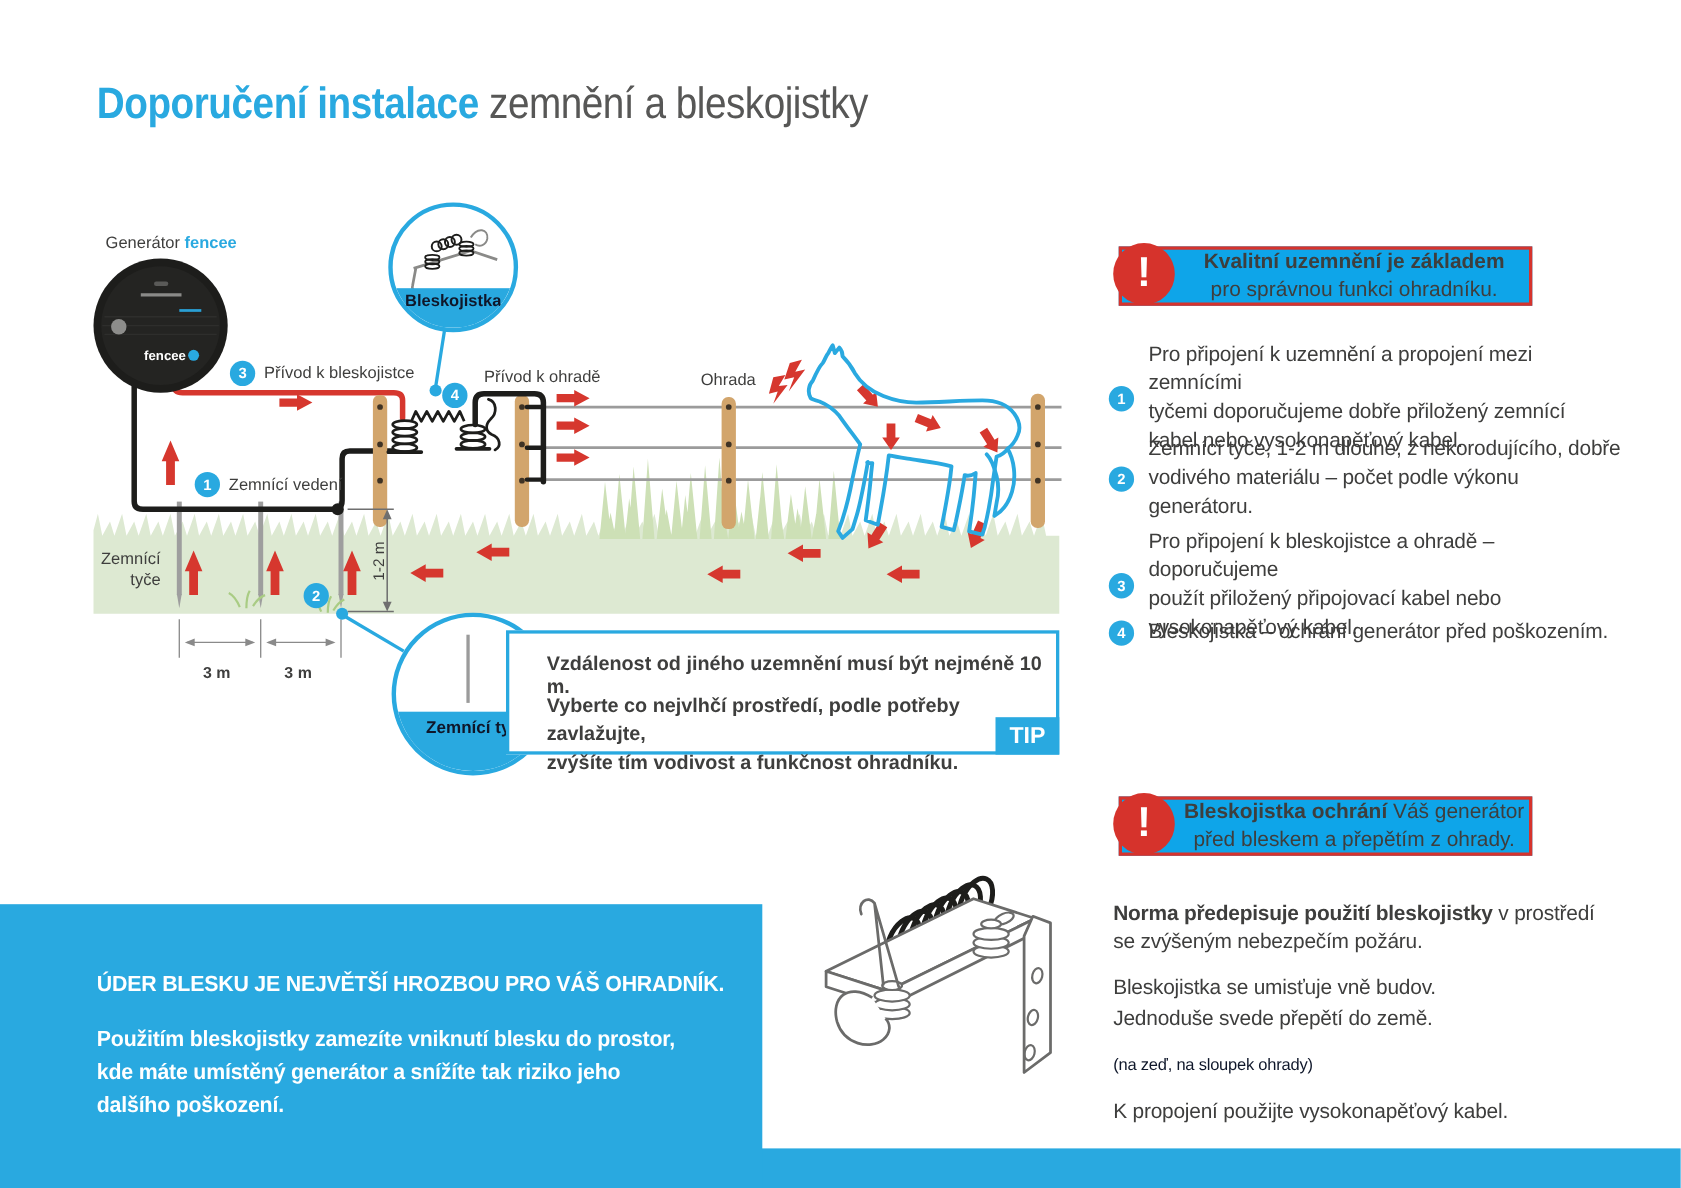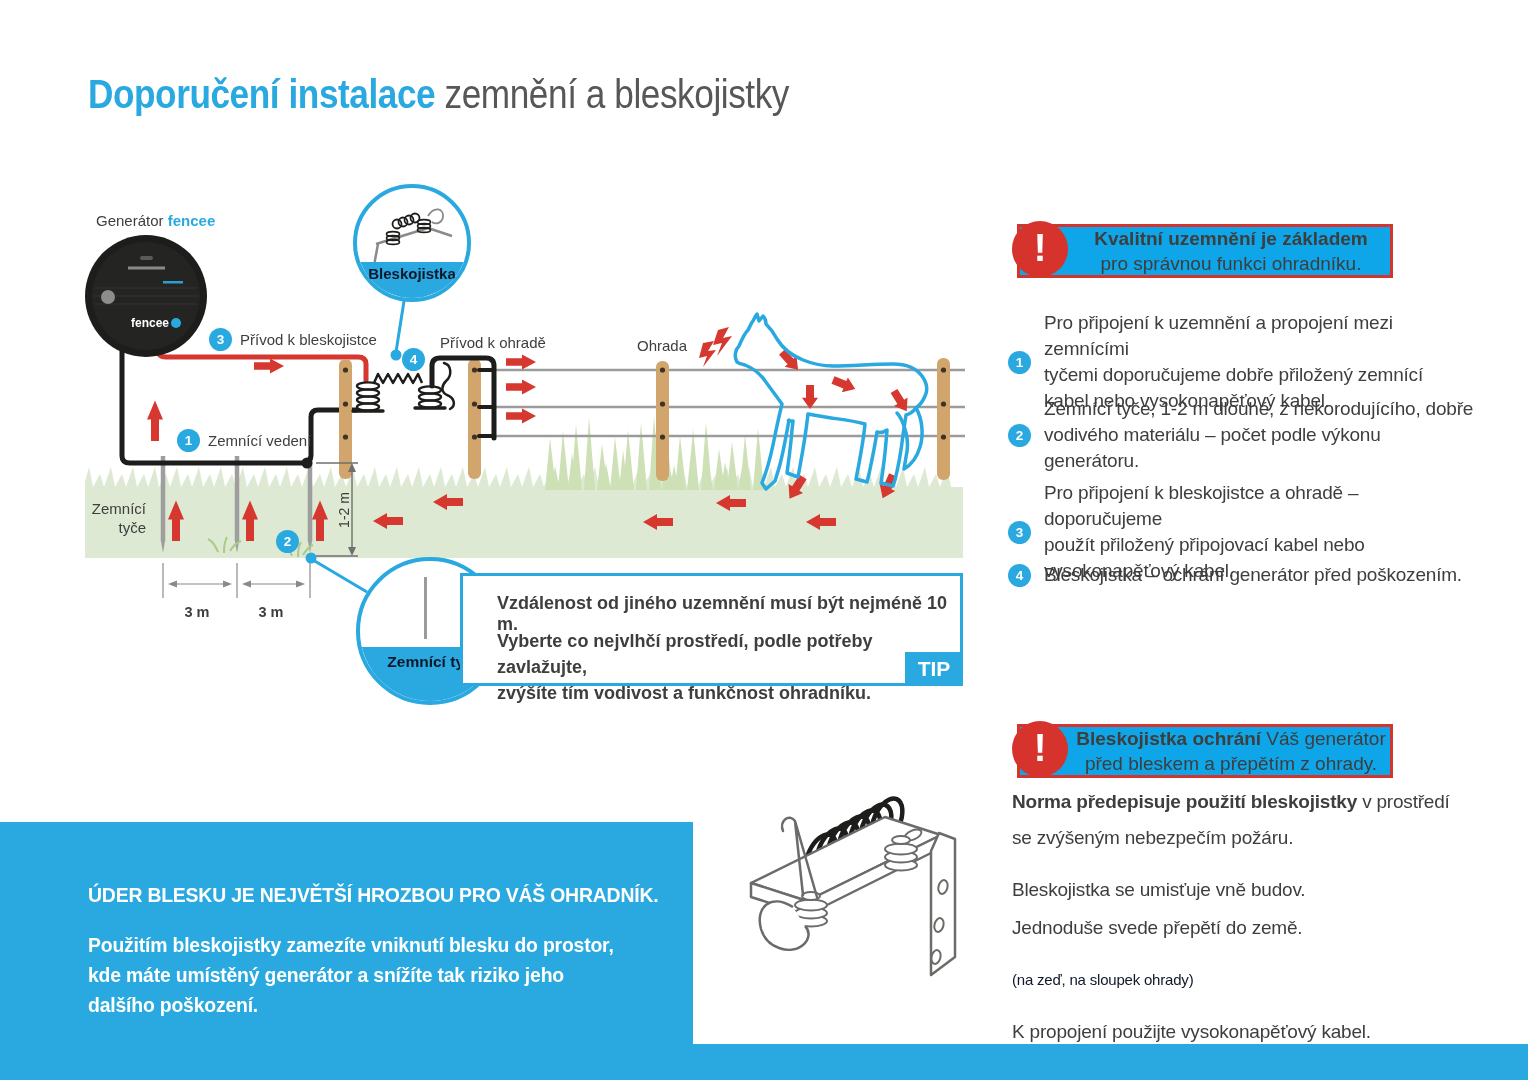--- a/index.html
+++ b/index.html
@@ -32,21 +32,21 @@
   .warn .txt{font-size:19px;line-height:25px;white-space:pre-line;}
   .warn .txt b{font-weight:bold;}
   .warnicon{width:56px;height:56px;border-radius:50%;background:#d6332c;color:#fff;font-size:38px;
             font-weight:bold;text-align:center;line-height:54px;}
   
   .step{display:flex;align-items:center;width:470px;}
   .step .badge{flex:0 0 23px;margin-right:13px;}
   .step .stext{font-size:19px;line-height:26px;white-space:pre-line;letter-spacing:-0.2px;}
   .step .snote{font-size:15px;color:#9b9b9b;letter-spacing:-0.2px;margin-top:1px;}
   
-  .norma{left:1012px;top:784px;width:480px;font-size:19px;line-height:36px;letter-spacing:-0.2px;}
+  .norma{left:1012px;top:818px;width:480px;font-size:19px;line-height:26px;letter-spacing:-0.2px;}
   .norma p{margin:0 0 16px 0;white-space:pre-line;}
   .norma .small{font-size:15px;color:#0f172a;margin-top:-14px;}
   
   .bluebox{left:0;top:822px;width:693px;height:258px;background:#29a9e0;color:#fff;}
   .bluebox .h{position:absolute;left:88px;top:62px;font-size:20px;font-weight:bold;letter-spacing:-0.2px;transform:scaleX(0.97);transform-origin:left top;white-space:nowrap;}
   .bluebox .b{position:absolute;left:88px;top:108px;font-size:20px;font-weight:bold;line-height:30px;
               white-space:pre-line;letter-spacing:-0.2px;transform:scaleX(0.97);transform-origin:left top;}
   .bottombar{left:0;top:1044px;width:1528px;height:36px;background:#29a9e0;}
 </style>
 </head>

